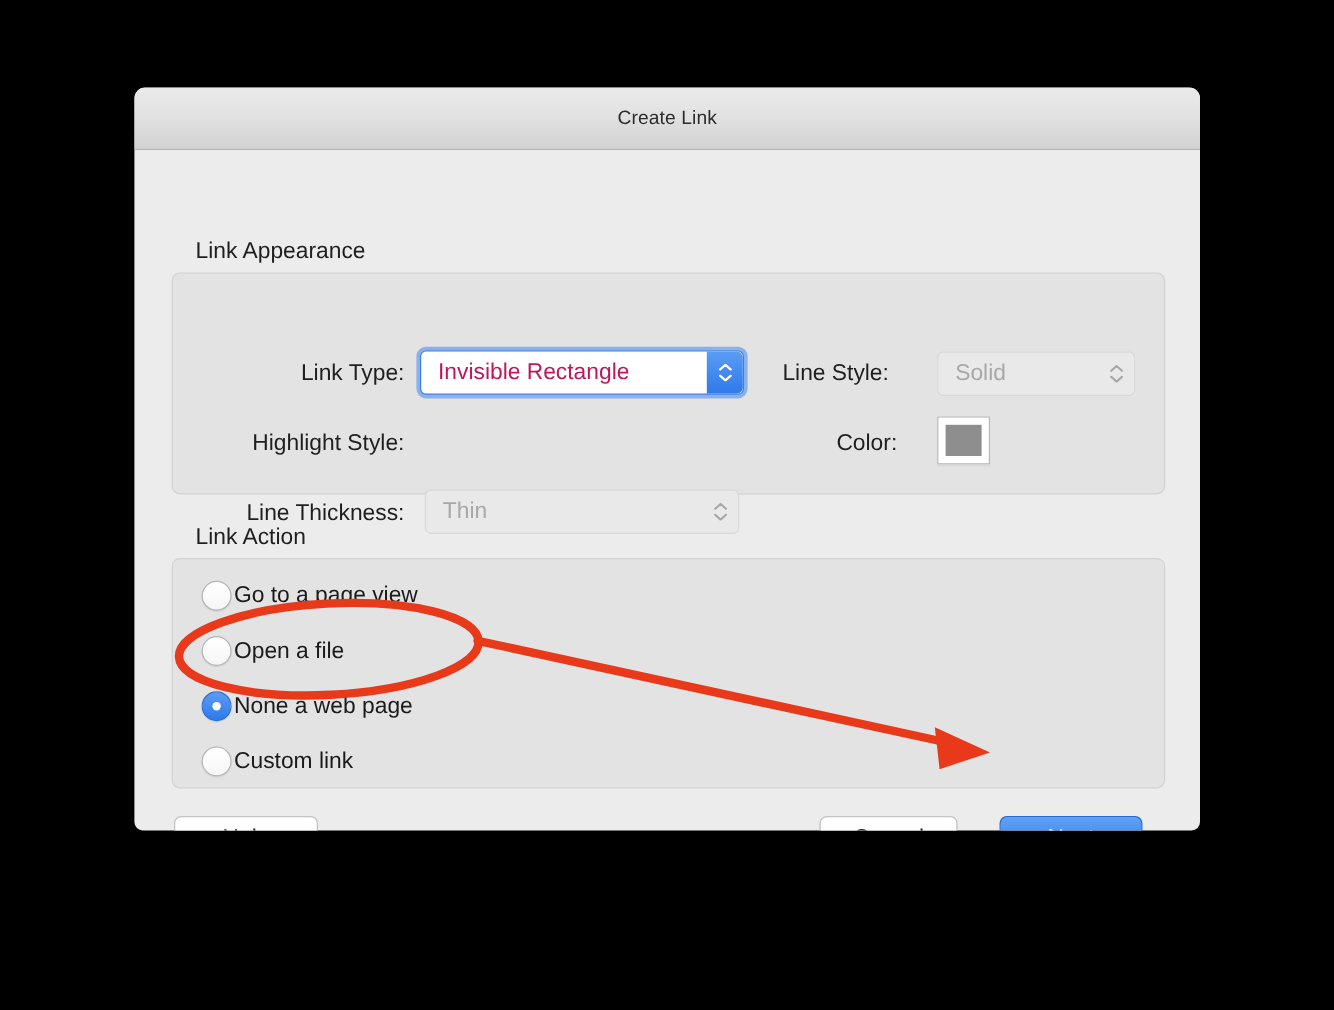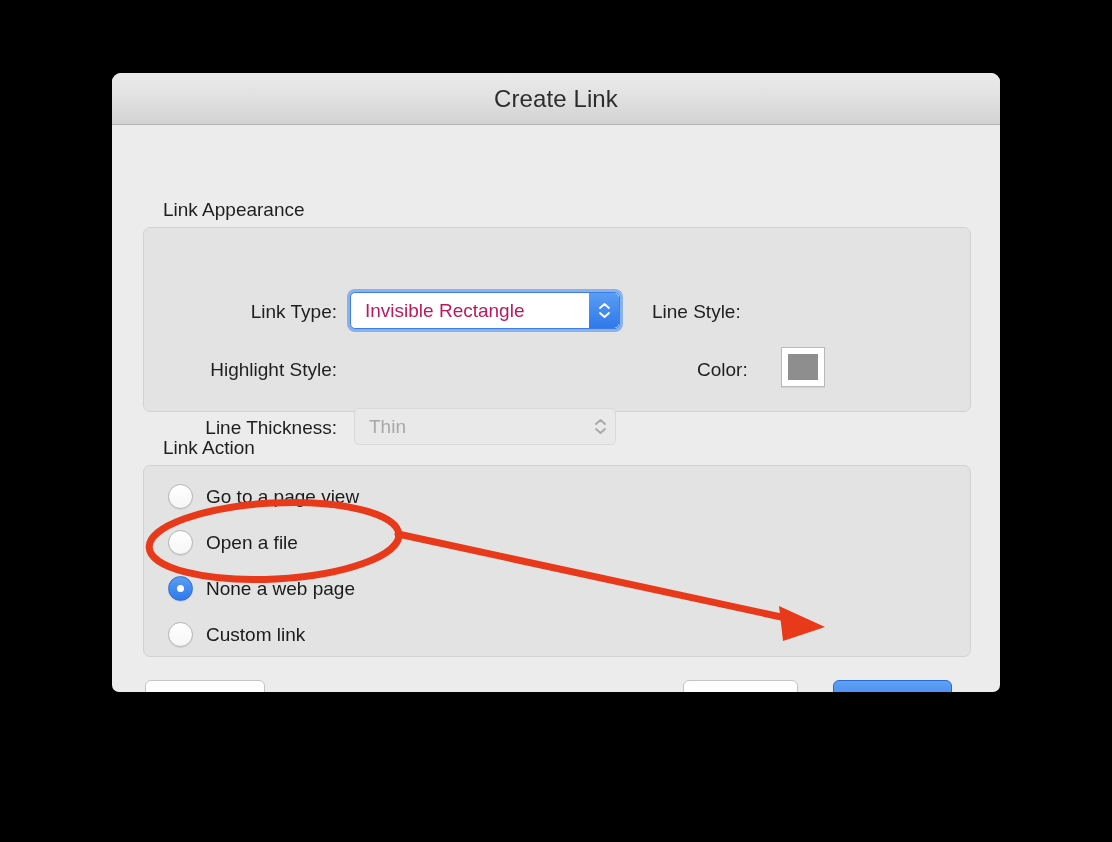--- a/index.html
+++ b/index.html
@@ -33,21 +33,21 @@
   .titlebar {
     height: 52px;
     background: linear-gradient(to bottom, #eaeaea 0%, #e2e2e2 45%, #d2d2d2 100%);
     border-bottom: 1px solid #b4b4b4;
     display: flex;
     align-items: center;
     justify-content: center;
     box-sizing: border-box;
   }
   .titlebar-title {
-    font-size: 24px;
+    font-size: 16px;
     color: #2d2d2d;
     letter-spacing: 0.1px;
   }
 
   .dialog-body {
     position: relative;
     padding: 0;
   }
 
   
@@ -167,21 +167,21 @@
     height: 100%;
     background: #8e8e8e;
   }
 
   
   .radio-row {
     position: absolute;
     left: 24px;
     display: flex;
     align-items: center;
-    gap: 13px;
+    gap: 2px;
   }
   .radio-mark {
     width: 25px;
     height: 25px;
     border-radius: 50%;
     background: linear-gradient(to bottom, #ffffff, #f6f6f6);
     border: 1px solid #b5b5b5;
     box-sizing: border-box;
     box-shadow: 0 1px 1px rgba(0,0,0,0.08);
     flex: none;
@@ -296,20 +296,35 @@
           </span>
           <span class="chev">
             <svg width="11" height="6" viewBox="0 0 11 6">
                 <path d="M1 1 L5.5 5 L10 1" stroke="#a8a8a8" stroke-width="1.8" fill="none" stroke-linecap="round" stroke-linejoin="round"></path>
               </svg>
           </span>
         </span>
       </div>
 
       <div class="field-label" id="line-style-label">Line Style:</div>
+      <div class="popup disabled" id="line-style-popup">
+        <span class="popup-text">Solid</span>
+        <span class="stepper">
+          <span class="chev">
+            <svg width="11" height="6" viewBox="0 0 11 6">
+                <path d="M1 5 L5.5 1 L10 5" stroke="#a8a8a8" stroke-width="1.8" fill="none" stroke-linecap="round" stroke-linejoin="round"></path>
+              </svg>
+          </span>
+          <span class="chev">
+            <svg width="11" height="6" viewBox="0 0 11 6">
+                <path d="M1 1 L5.5 5 L10 1" stroke="#a8a8a8" stroke-width="1.8" fill="none" stroke-linecap="round" stroke-linejoin="round"></path>
+              </svg>
+          </span>
+        </span>
+      </div>
 
       <div class="field-label" id="color-label">Color:</div>
       <div class="color-well">
         <div class="swatch"></div>
       </div>
 
     </div>
 
     <div class="group-label" id="action-label">Link Action</div>
     <div class="groupbox" id="action-box">

